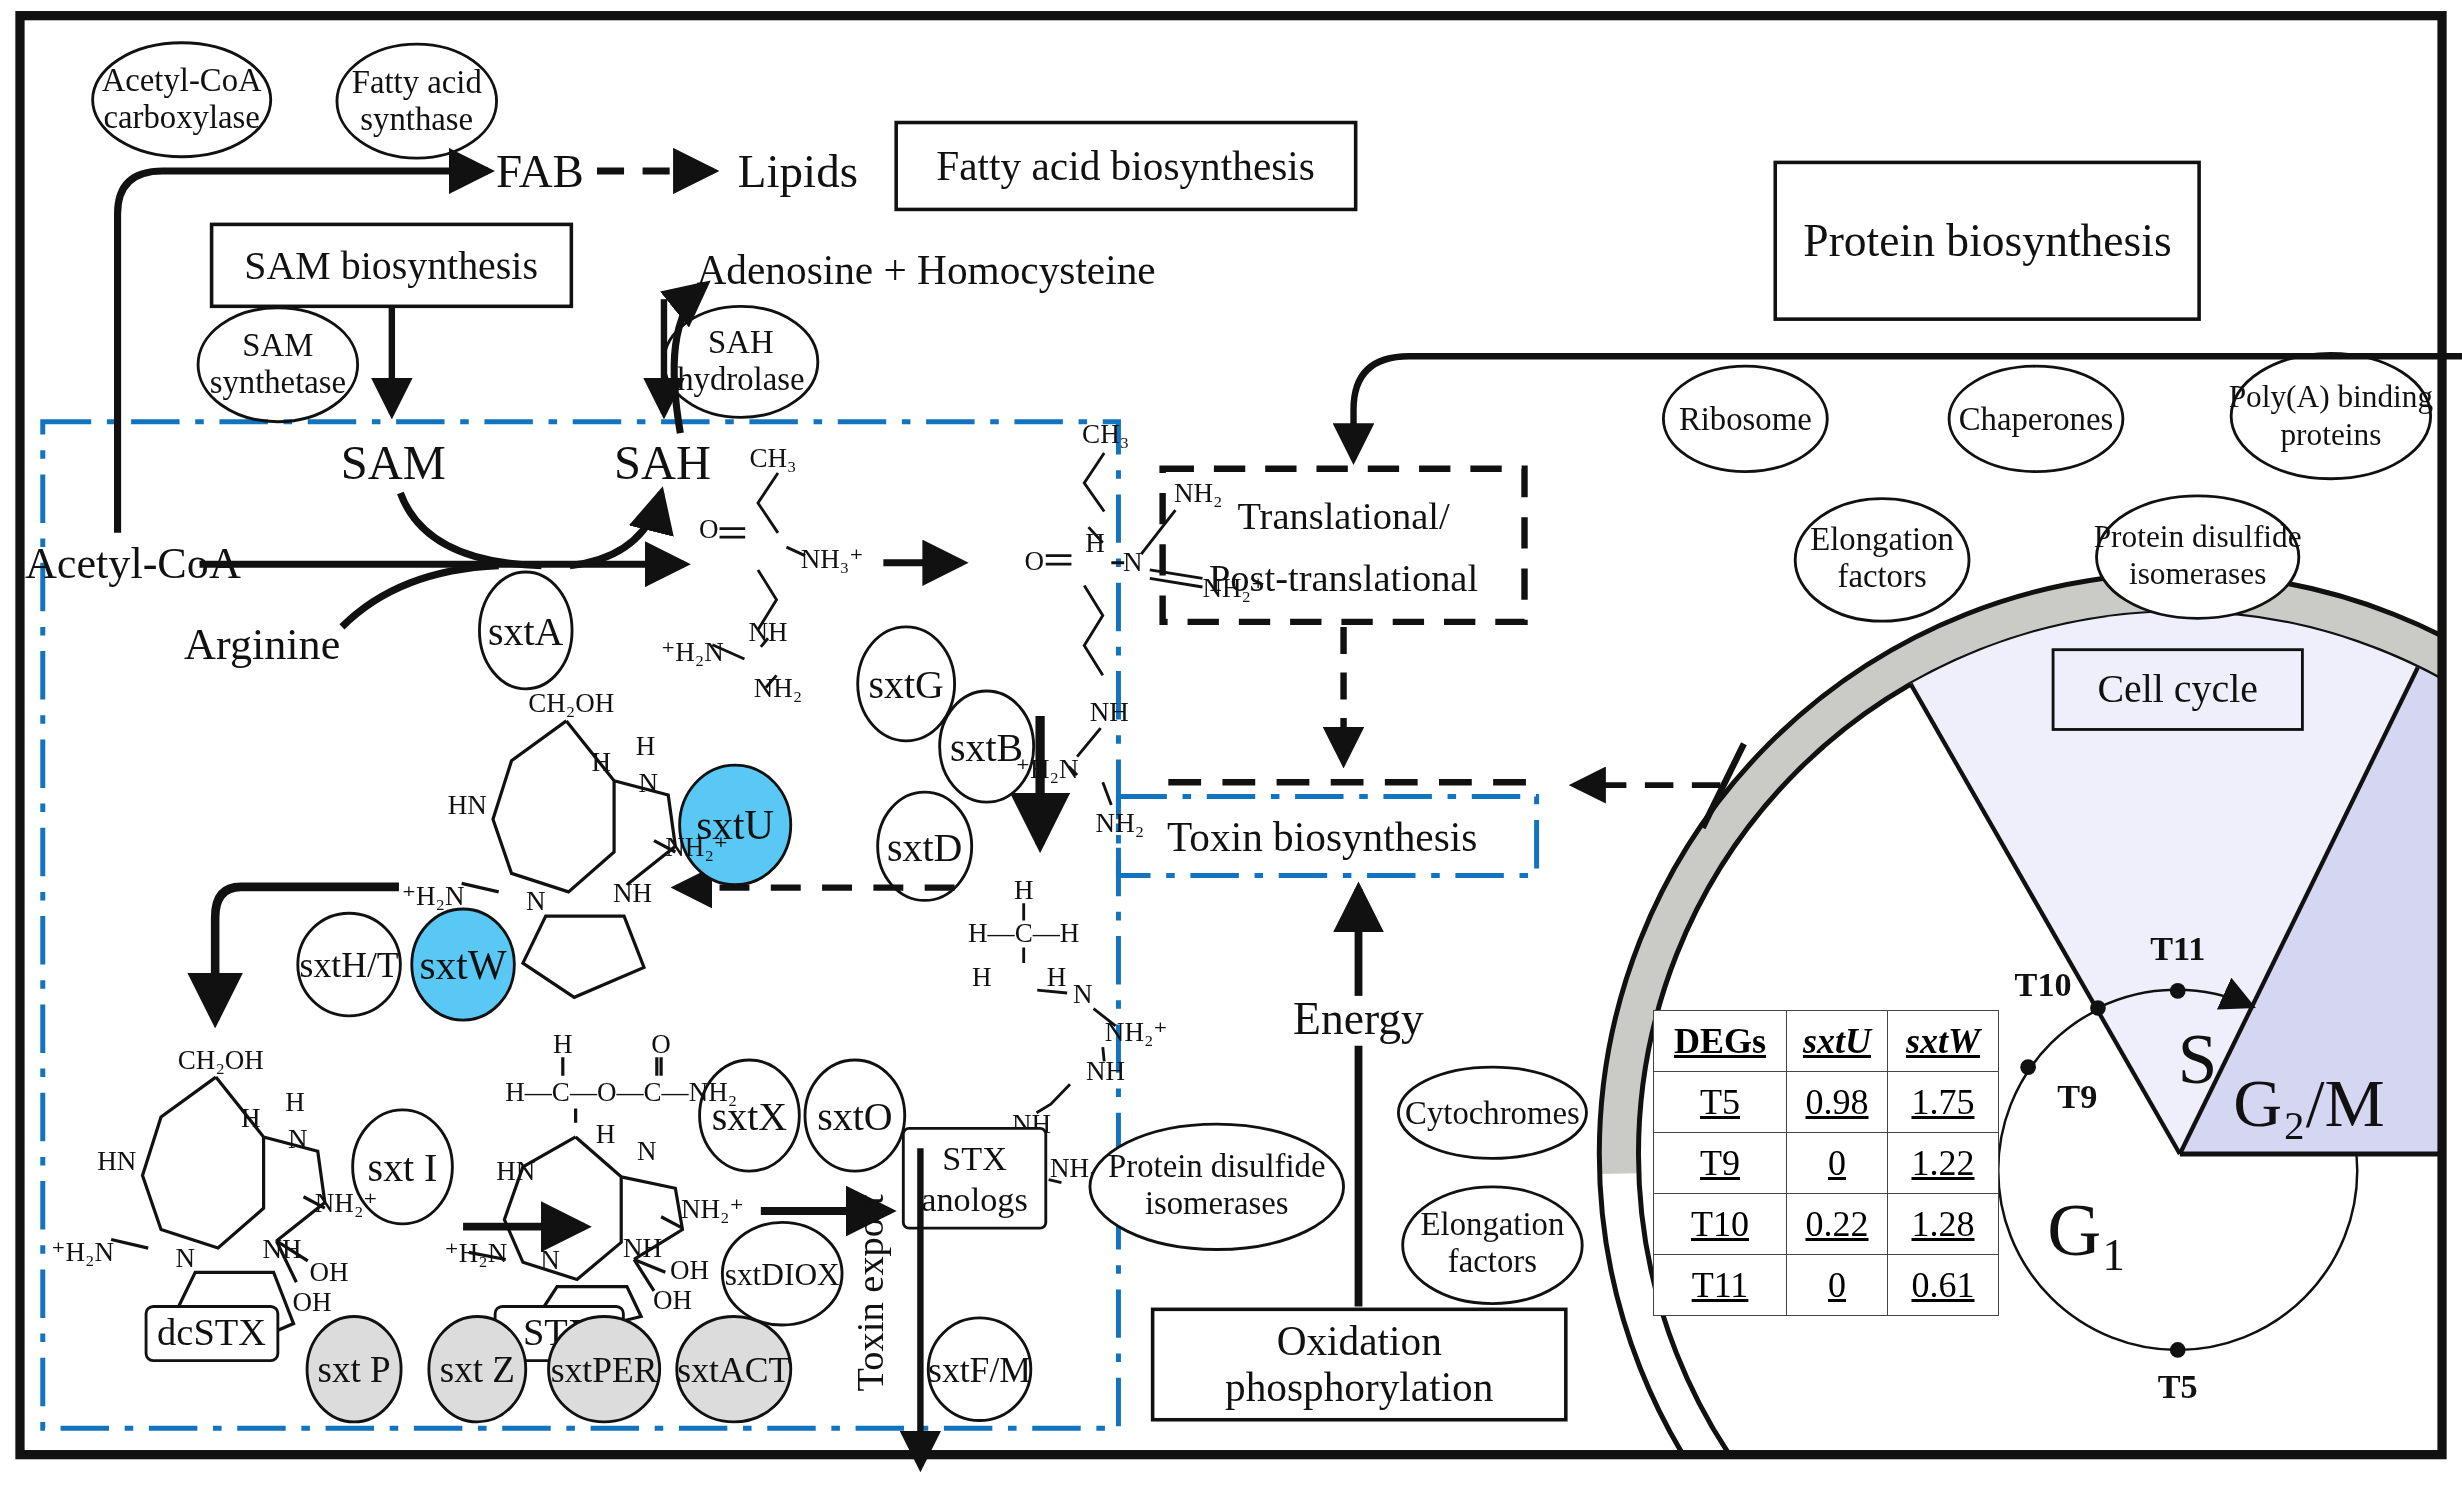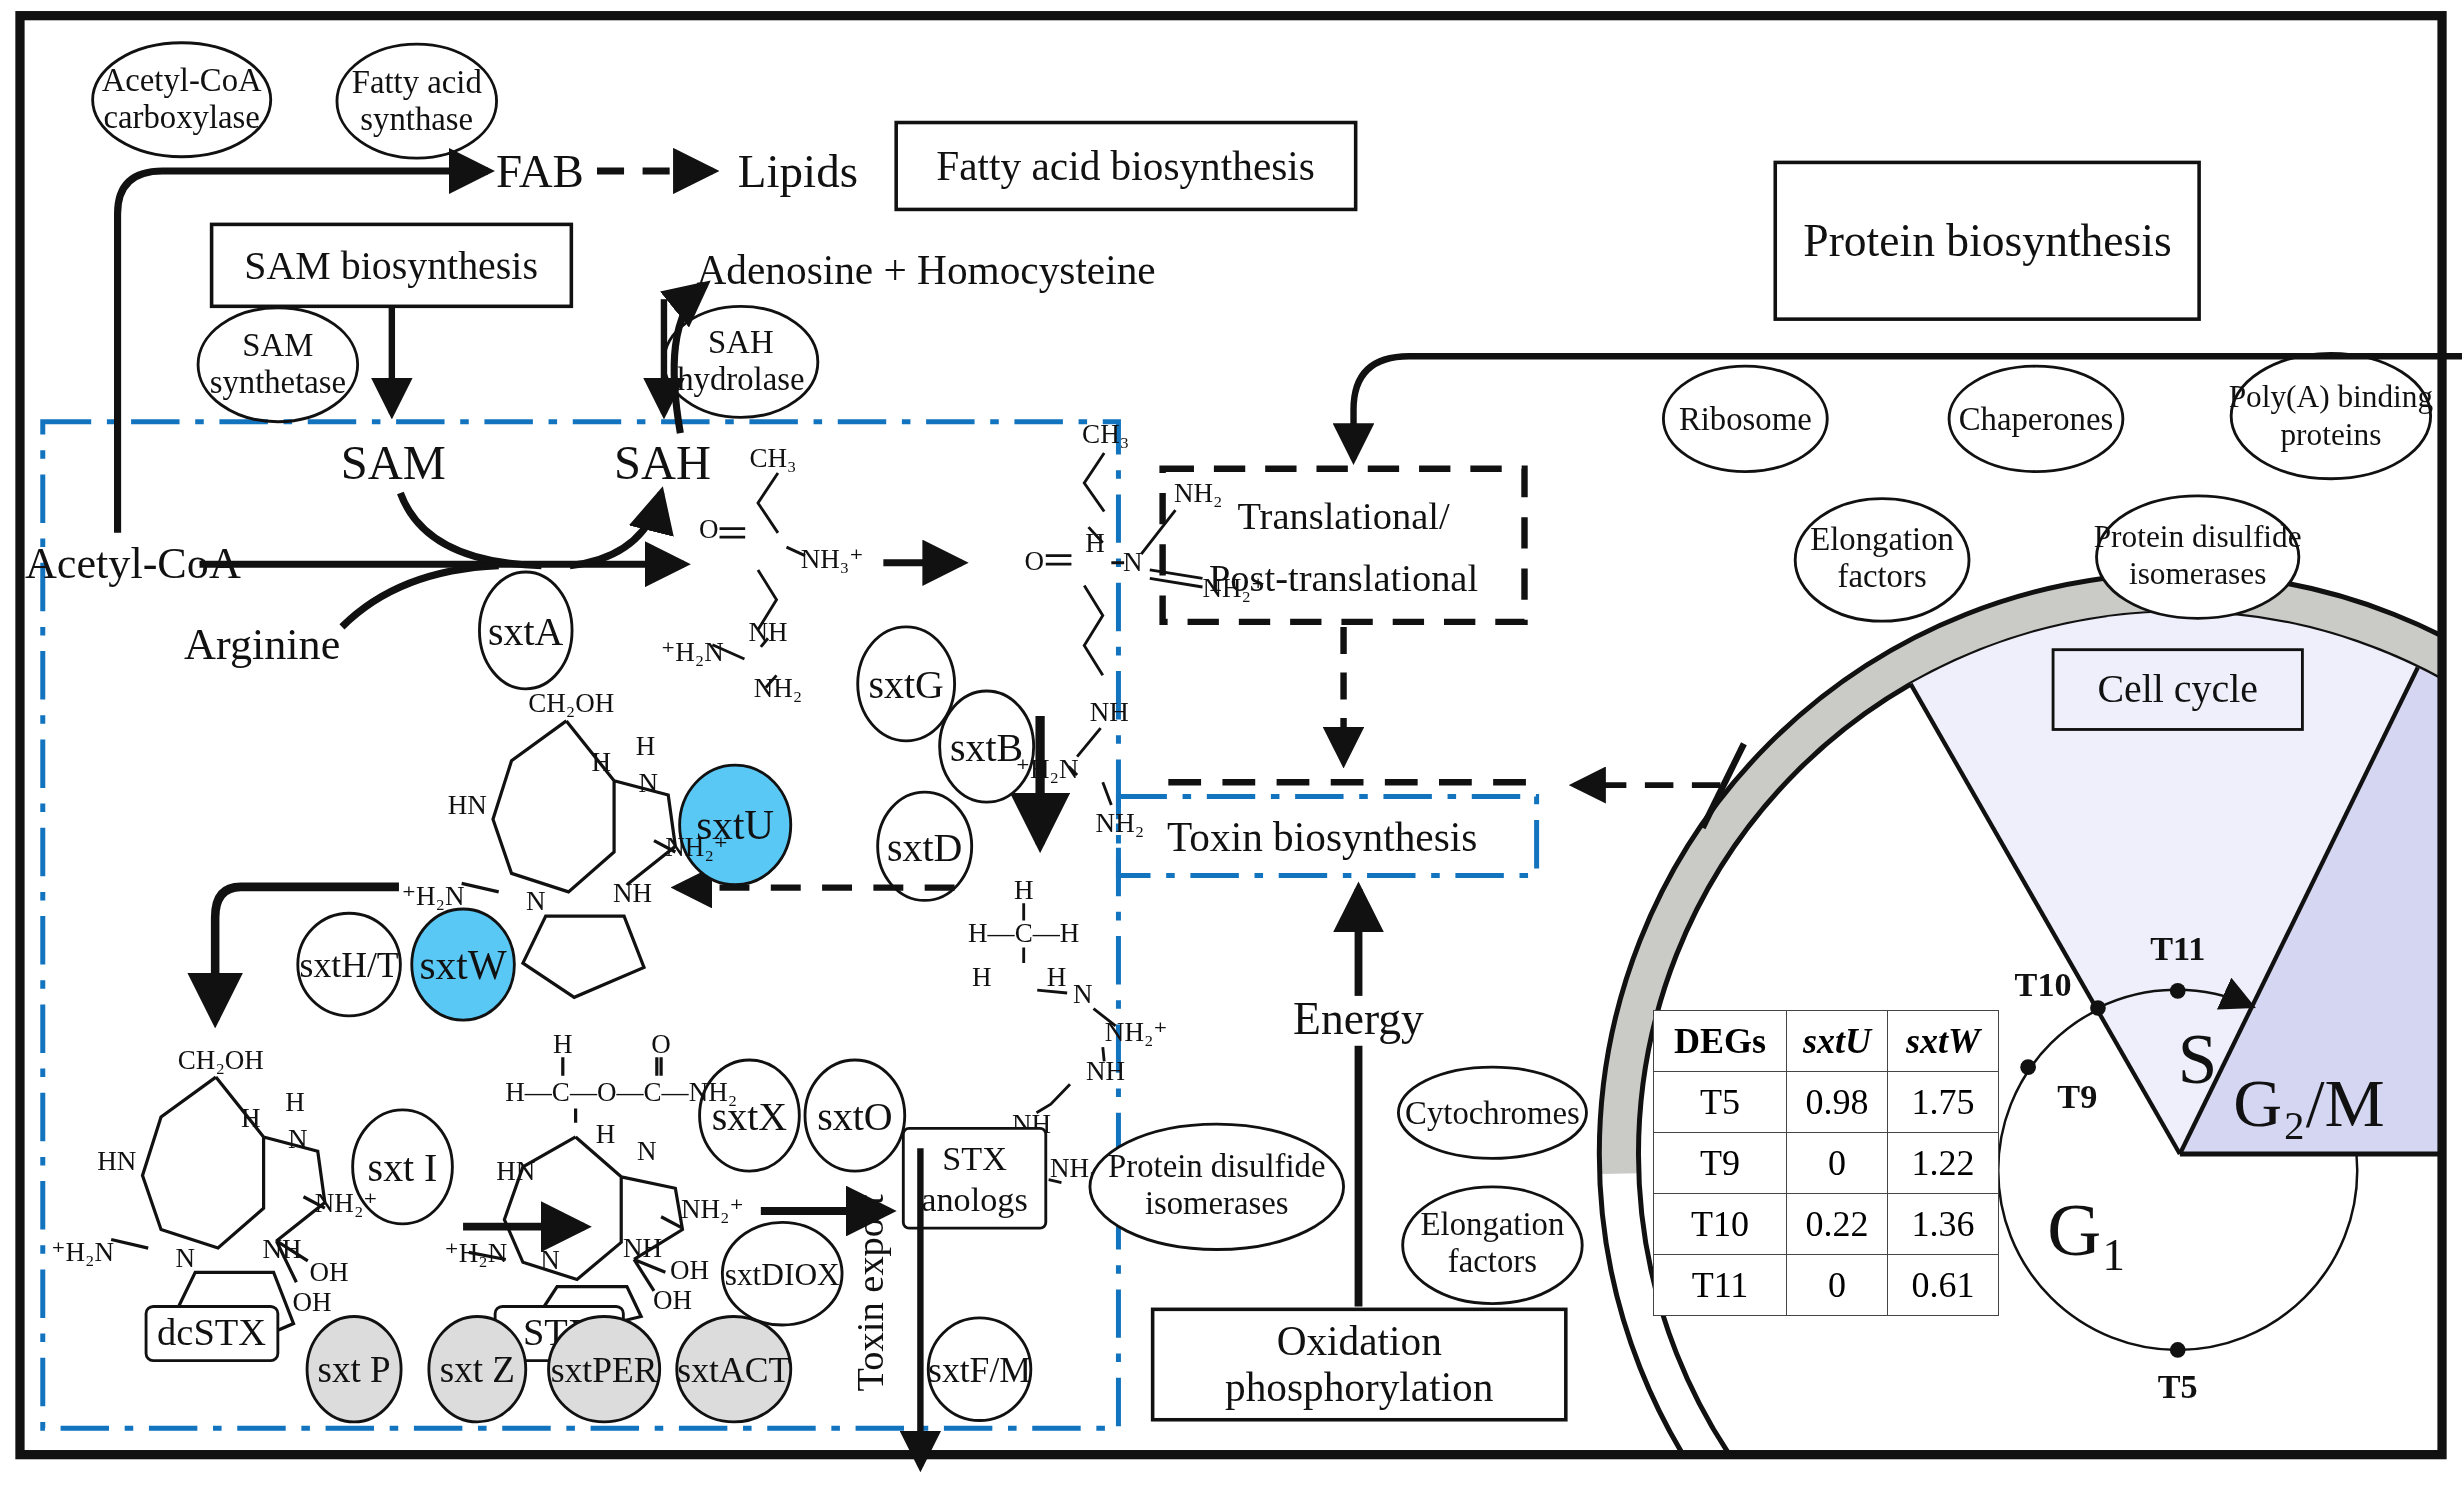--- a/index.html
+++ b/index.html
@@ -2,21 +2,21 @@
 <html style="font-size:11.4px"><head>
 <meta charset="utf-8">
 <style>
   html,body{margin:0;padding:0;background:#888;}
   #stage{position:relative;width:2462px;height:1486px;background:#fff;
          font-family:"Liberation Serif","DejaVu Serif",serif;}
   svg{position:absolute;left:0;top:0;}
   text{fill:#111;}
   .atoms text{font-size:38px;}
   #deg-table{position:absolute;left:1653px;top:1010px;border-collapse:collapse;
-             background:#fff;font-family:"Liberation Serif","DejaVu Serif",serif;}
+             background:#fff;font-family:"Liberation Serif","DejaVu Serif",serif;text-decoration:underline;}
   #deg-table td,#deg-table th{border:1.8px solid #444;text-align:center;
              font-size:36px;padding:0;height:60px;}
   #deg-table .c0{width:132px;} #deg-table .c1{width:100px;} #deg-table .c2{width:110px;}
   #deg-table th.gene{font-style:italic;}
 </style>
 </head>
 <body>
 
 <div id="stage">
 <svg width="2462" height="1486" viewBox="0 0 3456 2086">
@@ -302,21 +302,21 @@
     <td>1.75</td>
   </tr>
   <tr>
     <td>T9</td>
     <td>0</td>
     <td>1.22</td>
   </tr>
   <tr>
     <td>T10</td>
     <td>0.22</td>
-    <td>1.36</td>
+    <td>1.28</td>
   </tr>
   <tr>
     <td>T11</td>
     <td>0</td>
     <td>0.61</td>
   </tr>
 </tbody>
     </table>
 </div>
 

